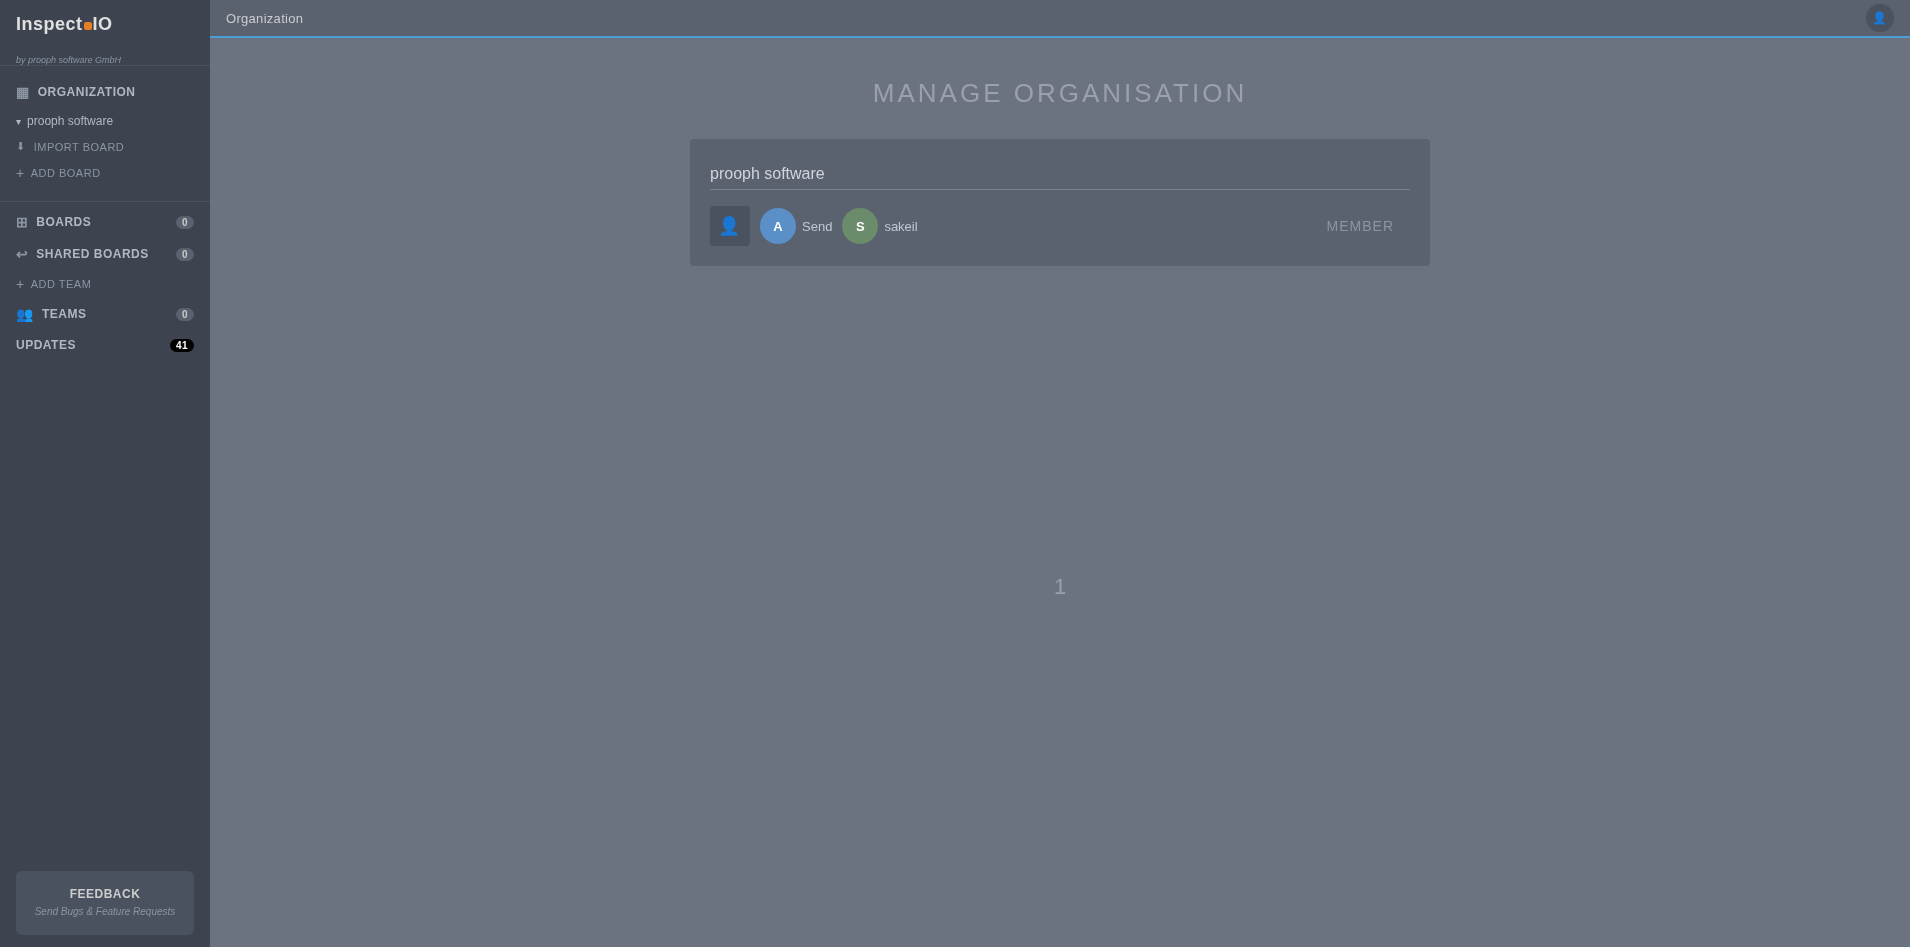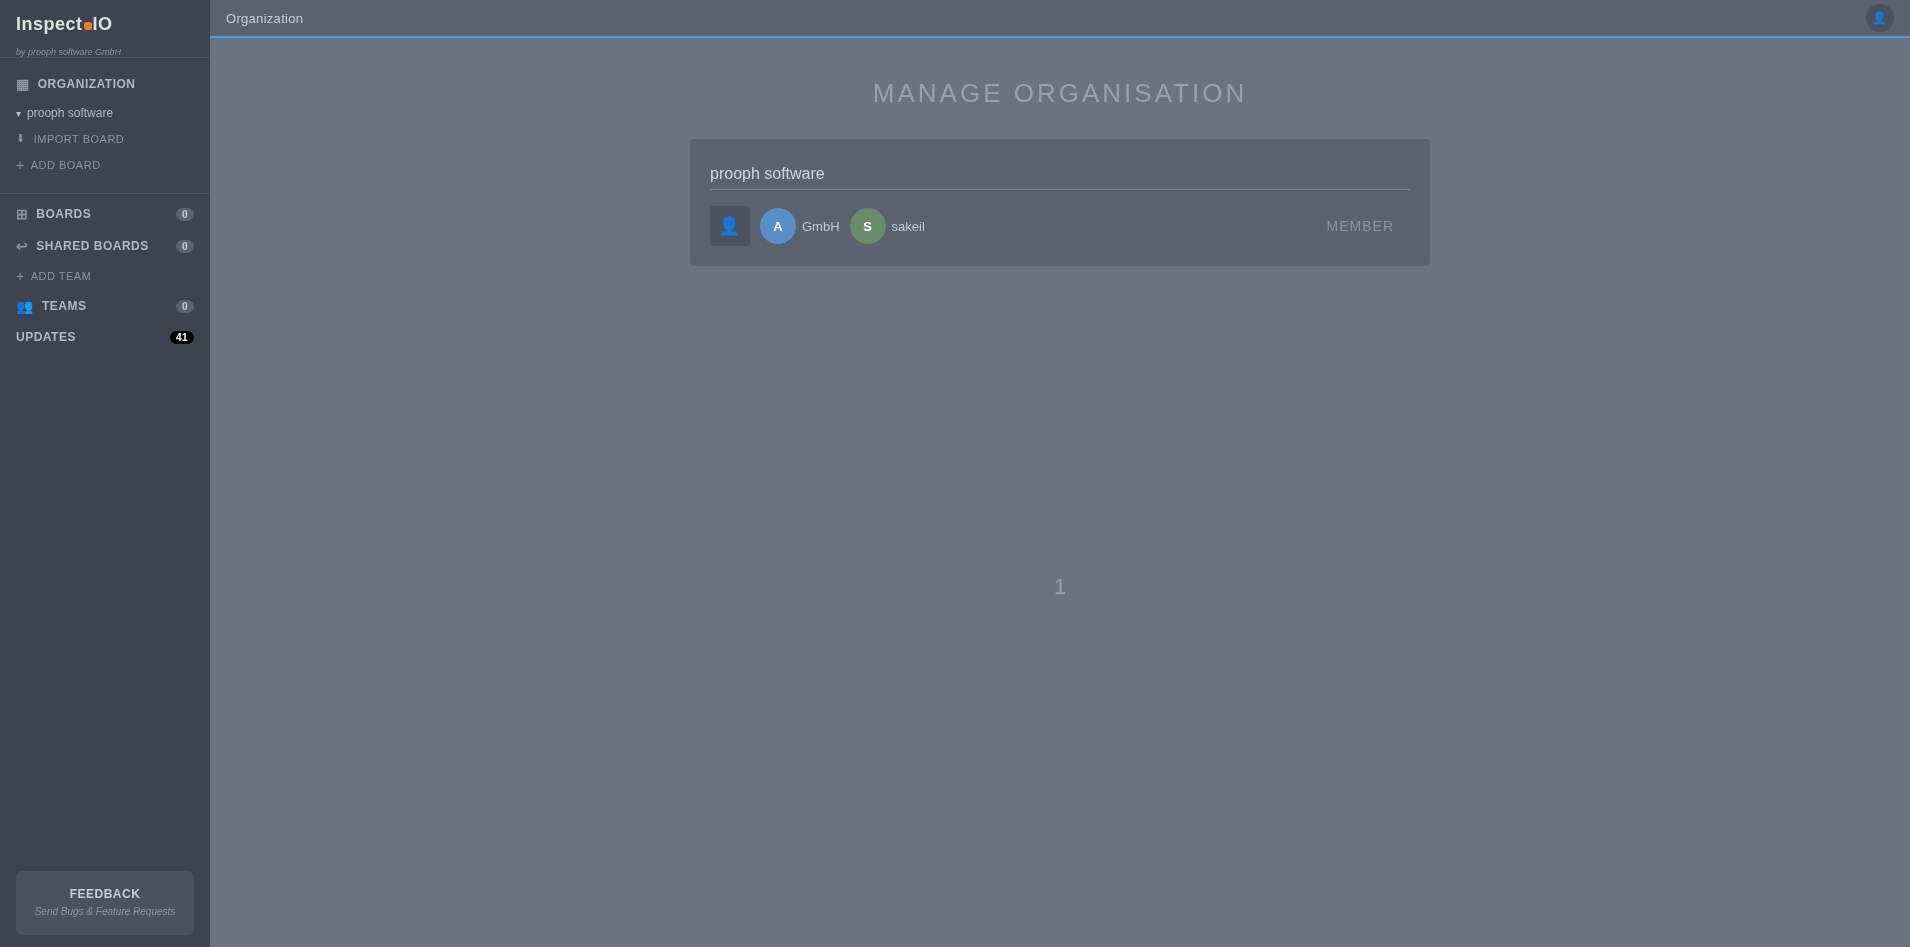--- a/index.html
+++ b/index.html
@@ -40,21 +40,21 @@
       width: 8px;
       height: 8px;
       background: #e67e22;
       border-radius: 2px;
       margin: 0 1px;
     }
 
     .logo-subtitle {
       font-size: 9px;
       color: #8a95a3;
-      margin-top: 12px;
+      margin-top: 20px;
       font-style: italic;
     }
 
     .sidebar-section {
       padding: 10px 0;
     }
 
     .sidebar-item {
       display: flex;
       align-items: center;
@@ -373,21 +373,21 @@
     <div class="org-card">
       <input class="org-name-input" type="text" value="prooph software" style="">
 
       <div class="member-section">
         <div class="add-member-btn">
           <span>👤</span>
         </div>
 
         <div class="member-avatar">
           <div class="avatar-img avatar-alex">A</div>
-          <span class="avatar-name">GmbH</span>
+          <span class="avatar-name">Send</span>
         </div>
 
         <div class="member-avatar">
           <div class="avatar-img avatar-sakeil">S</div>
           <span class="avatar-name">sakeil</span>
         </div>
 
         <span class="member-label">MEMBER</span>
       </div>
     </div>

